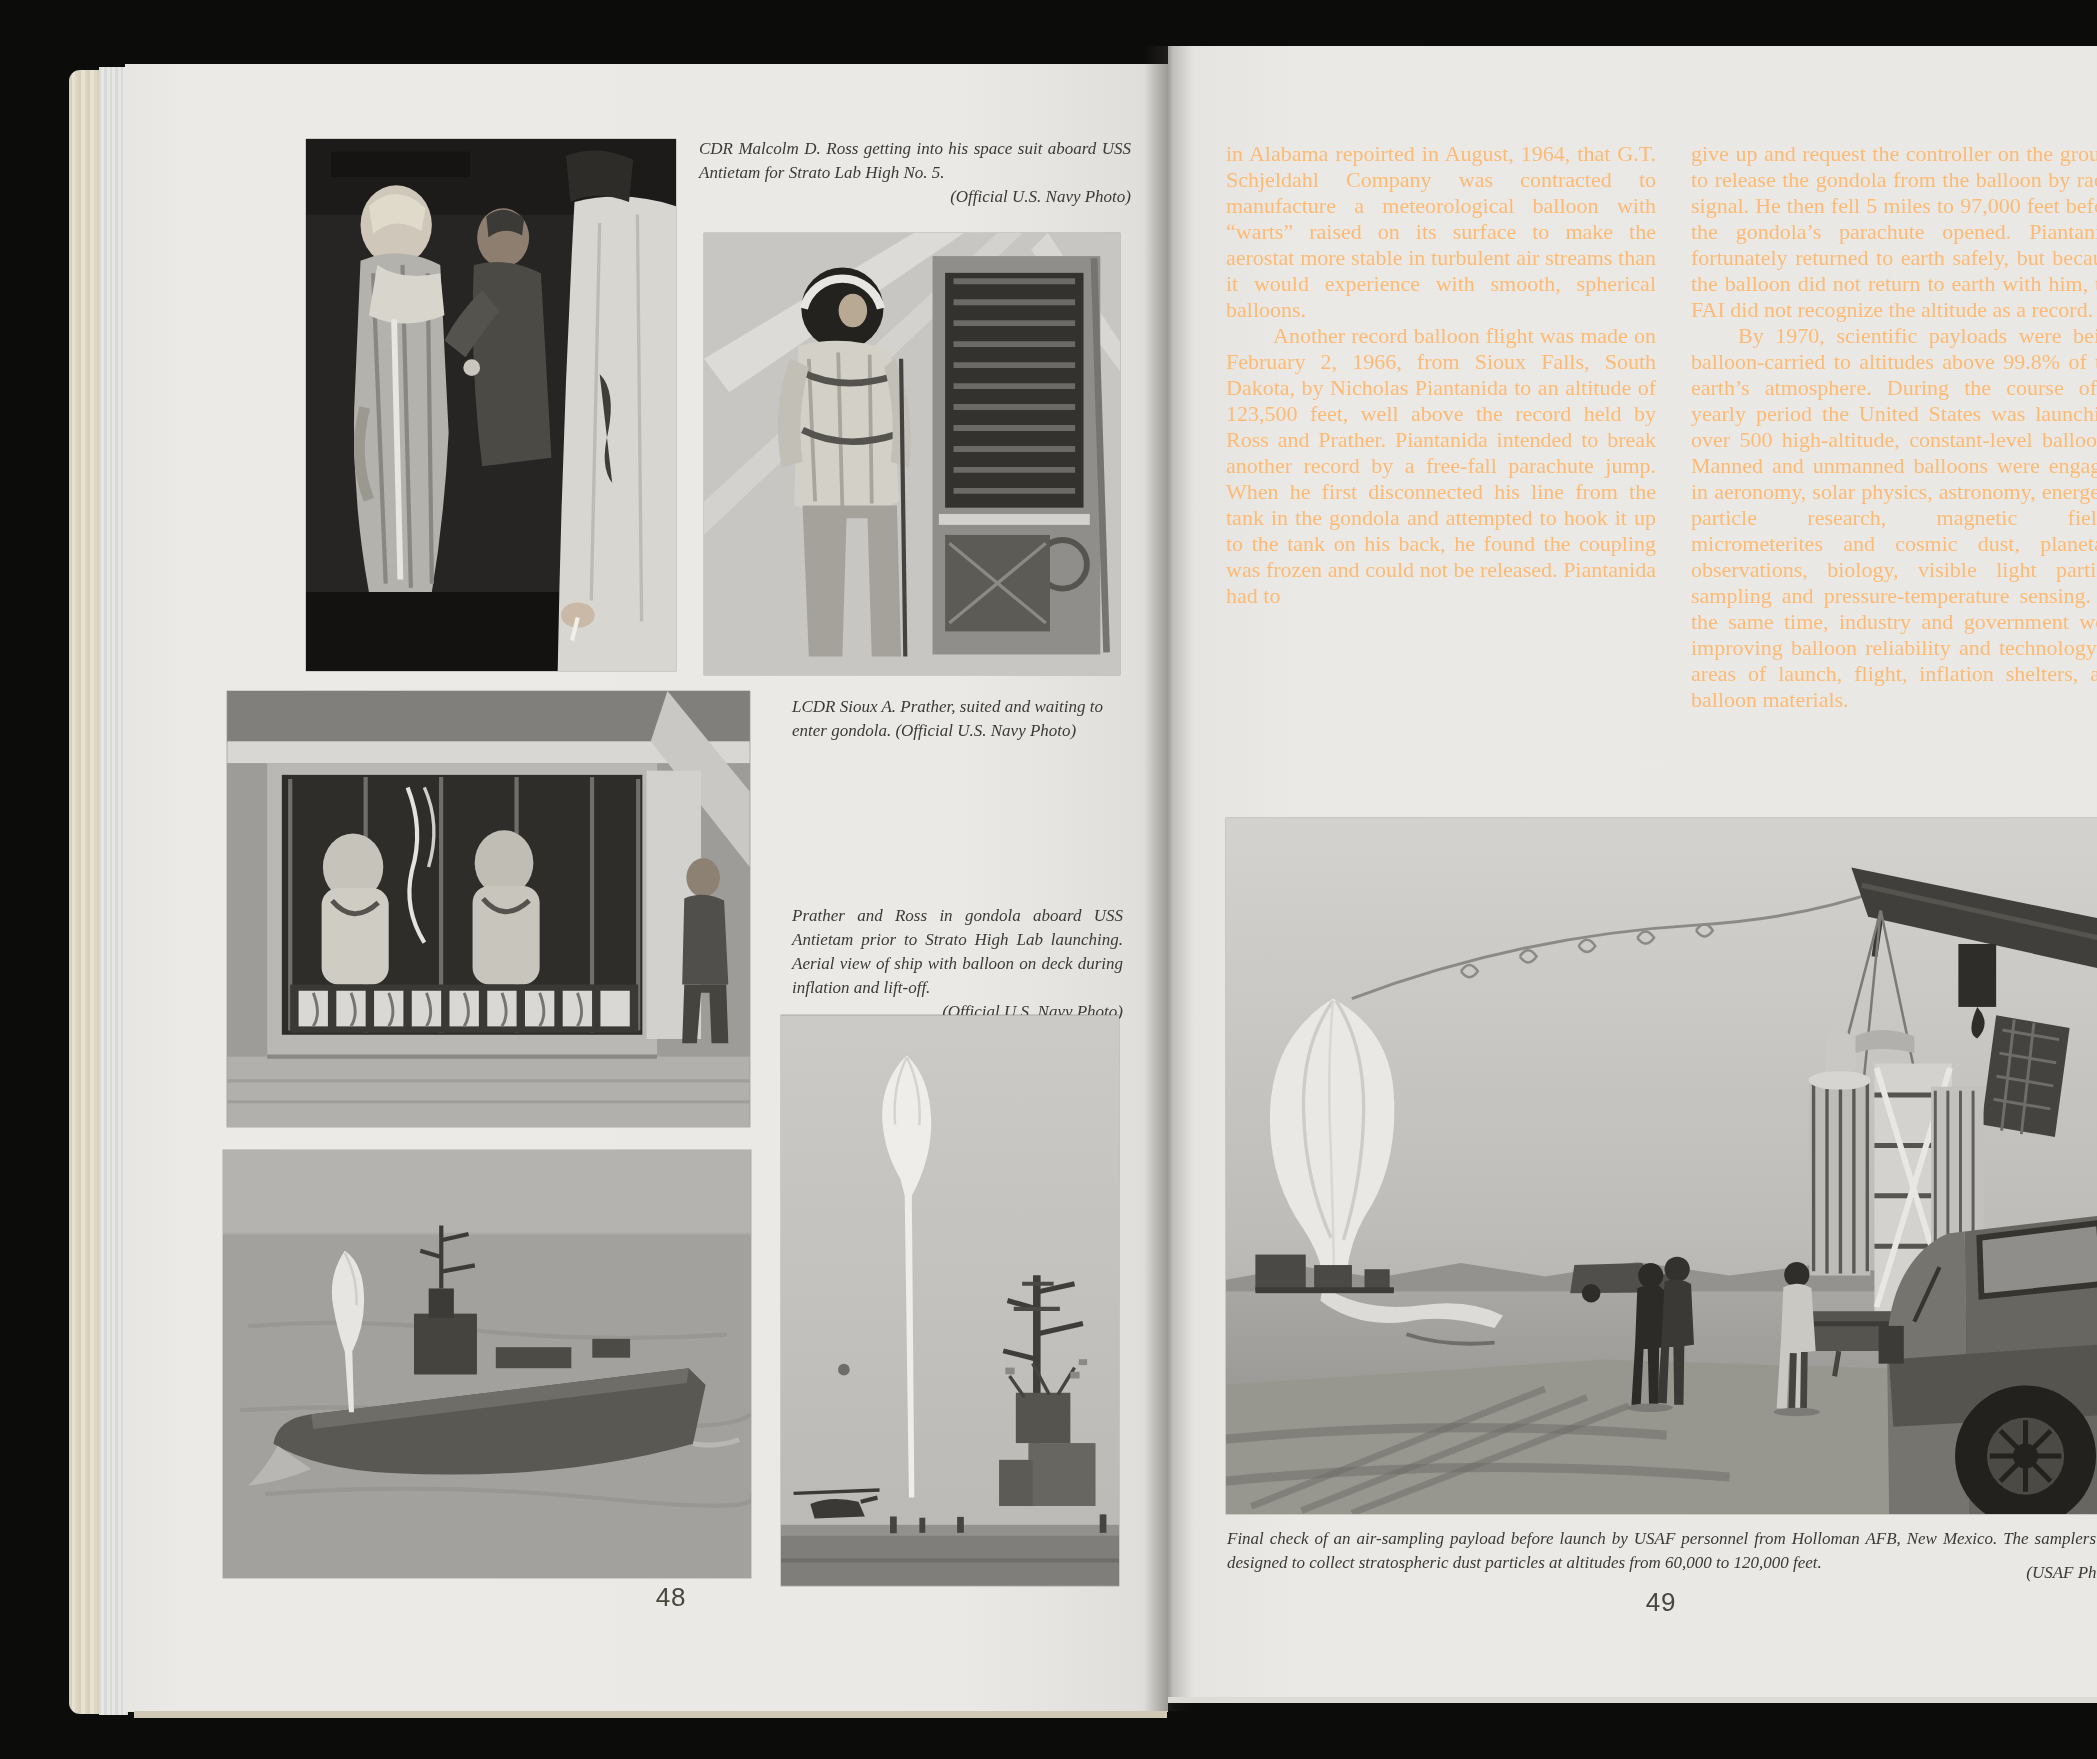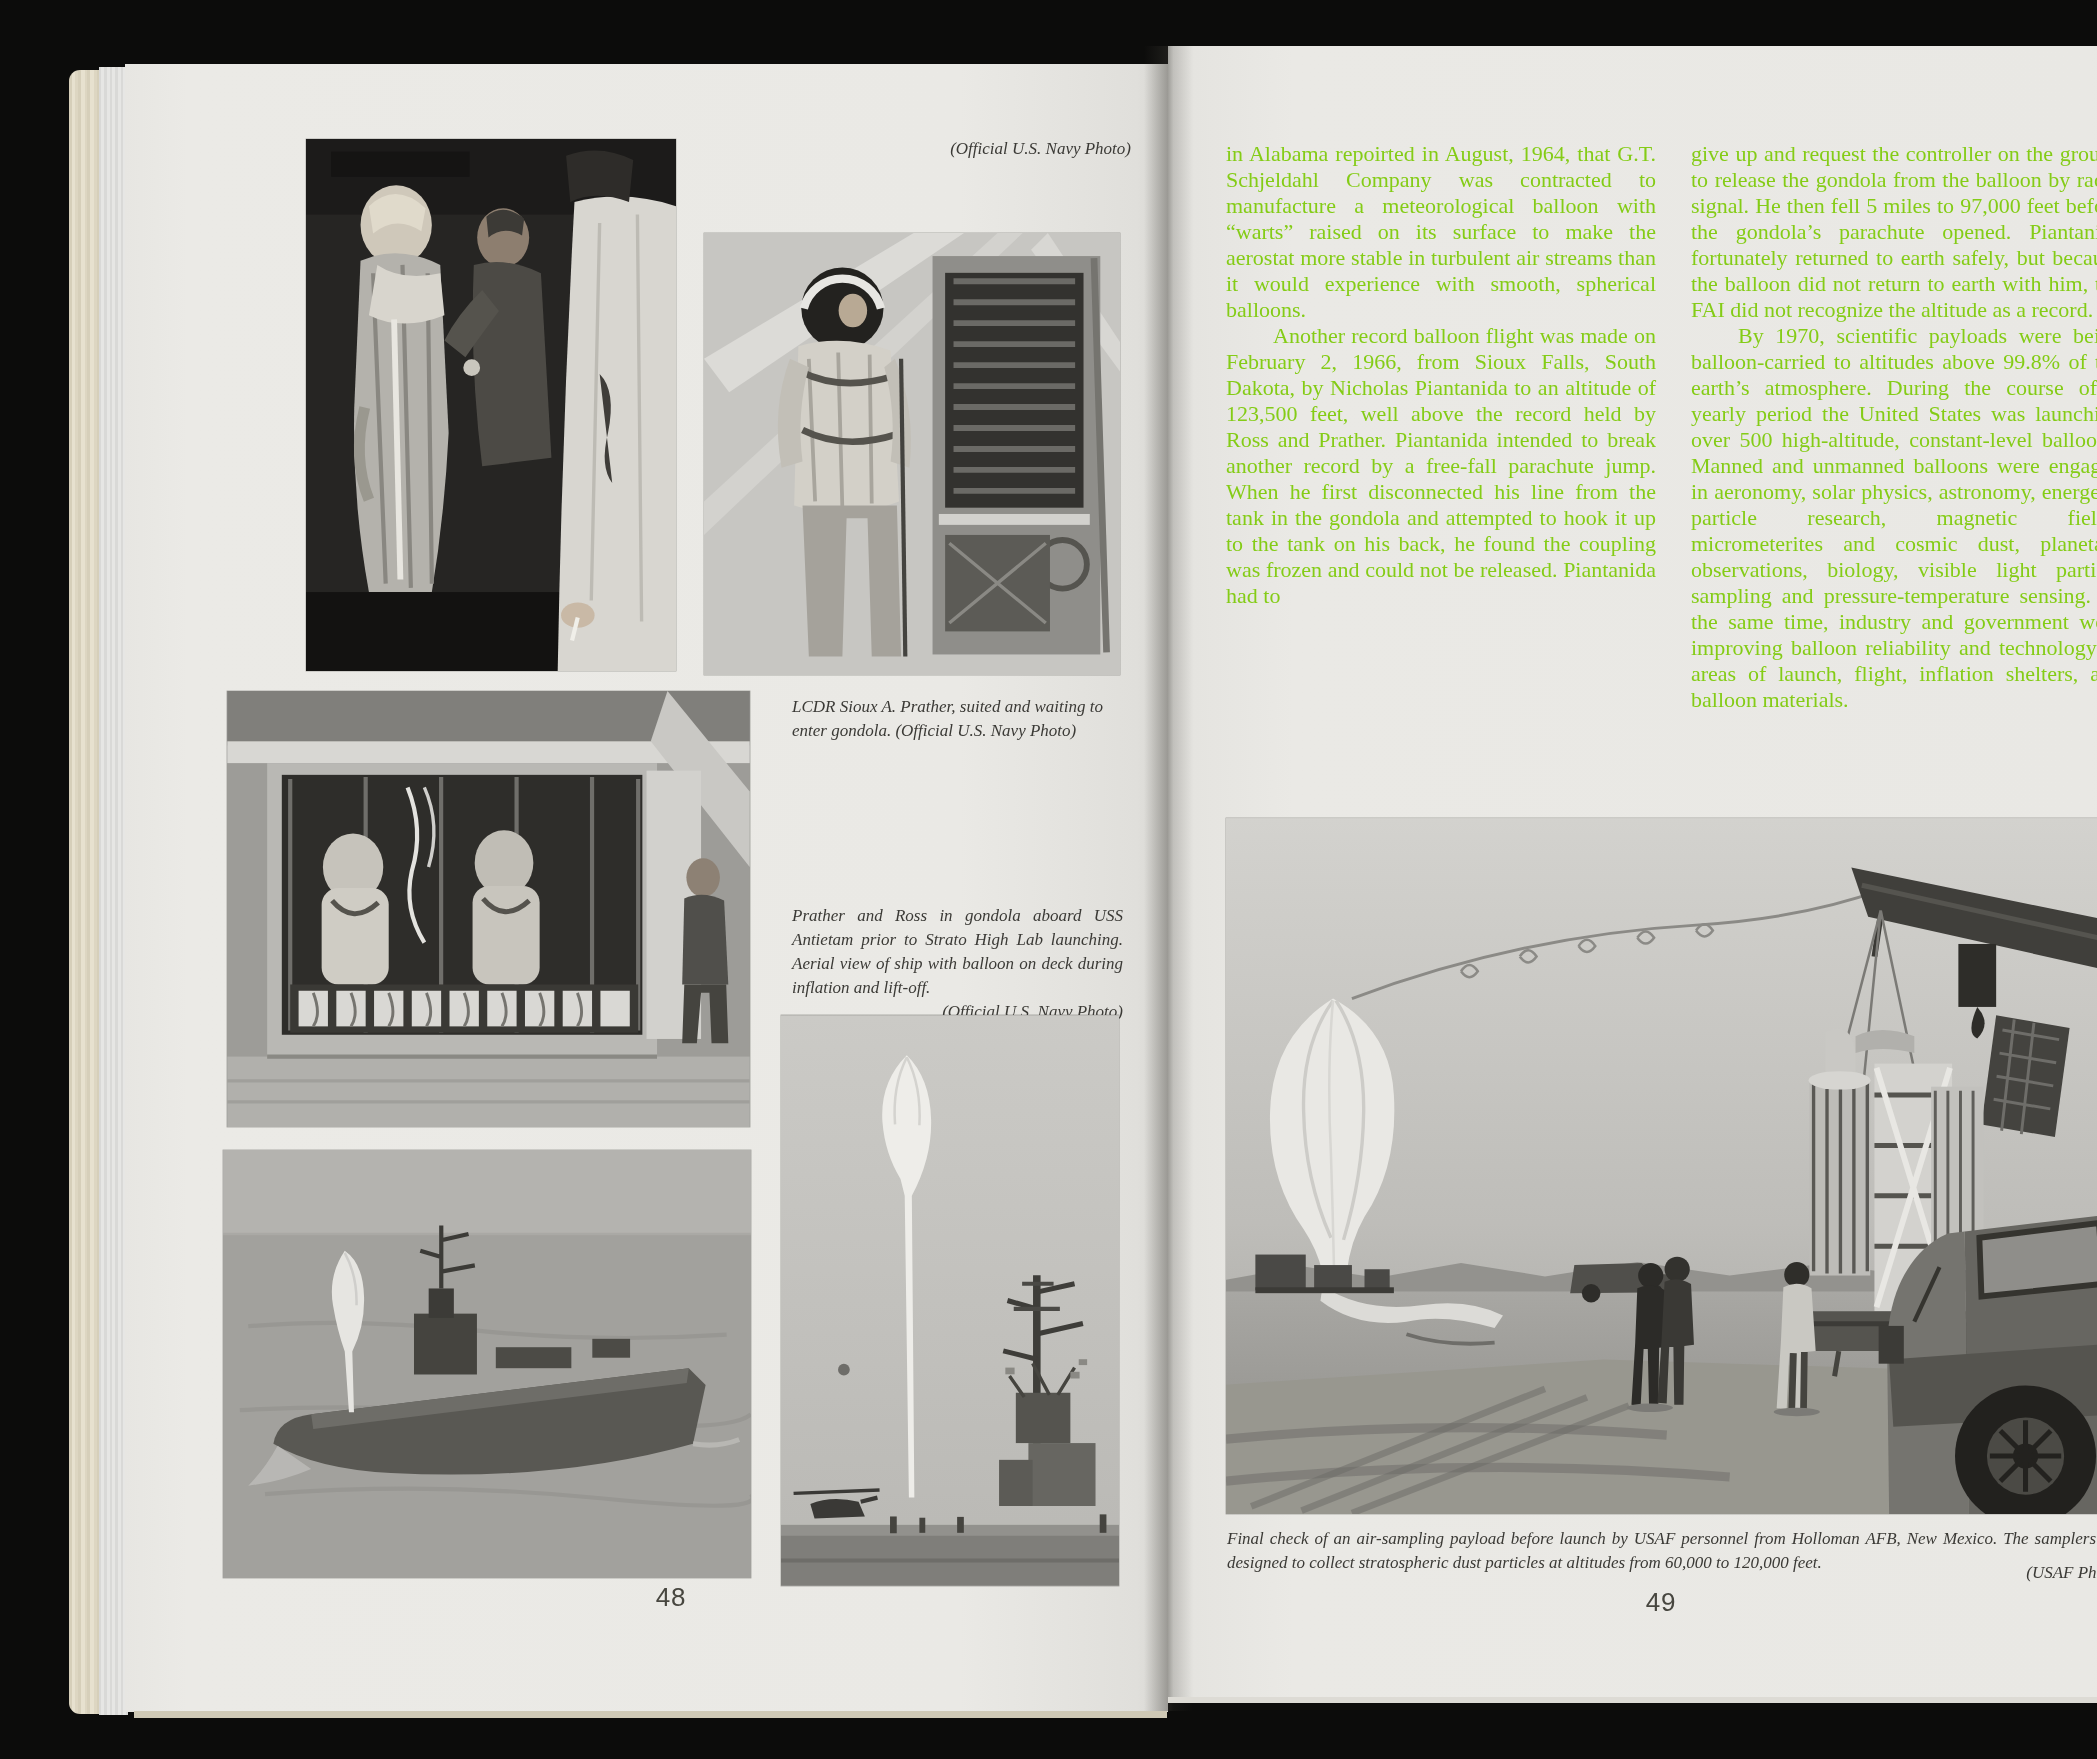--- a/index.html
+++ b/index.html
@@ -19,21 +19,21 @@
   #gutter-shadow{left:1144px;top:46px;width:49px;height:1665px;
     background:linear-gradient(90deg,rgba(60,58,52,0) 0,rgba(60,58,52,.38) 48%,rgba(60,58,52,.16) 60%,rgba(60,58,52,0) 100%);}
   #bottom-edge-left{left:134px;top:1711px;width:1033px;height:6.7px;background:#cfc9b6;}
   #bottom-edge-right{left:1168px;top:1697px;width:1049px;height:5.9px;background:#dddbd5;}
 
   
   .photo{overflow:hidden;background:#9a9995;box-shadow:0 0 0 0.4px rgba(70,68,62,.45);}
   .photo svg{display:block;width:100%;height:100%;}
 
   
-  .body-col{font-size:22px;line-height:26px;text-align:justify;color:#84cc16;}
+  .body-col{font-size:22px;line-height:26px;text-align:justify;color:#fdba74;}
   .body-col p{margin:0;}
   .body-col p.indent{text-indent:47px;}
   .caption{font-style:italic;font-size:17px;line-height:24px;color:#3b3a36;}
   .caption .credit-line{display:block;text-align:right;font-style:italic;}
   .just{text-align:justify;}
   .pagenum{font-family:"Liberation Sans", sans-serif;font-size:26px;color:#47463f;letter-spacing:0.8px;}
 </style>
 </head>
 <body>
 
@@ -72,20 +72,21 @@
       <path d="M640 150 Q760 120 882 160 L882 1268 L600 1268 Q610 700 640 150 Z" fill="#d8d6d0"></path>
       <path d="M700 200 L680 1100 M790 180 L800 1150" stroke="#bdbbb4" stroke-width="8" fill="none"></path>
       <path d="M700 560 Q740 600 720 700 Q700 780 730 820" fill="#3f3d39"></path>
       <ellipse cx="648" cy="1135" rx="40" ry="30" fill="#c9b9a6"></ellipse>
       <rect x="636" y="1140" width="10" height="56" fill="#f0efe9" transform="rotate(14 641 1168)"></rect>
       <path d="M620 40 Q700 10 780 50 L770 150 Q690 120 630 150 Z" fill="#2e2c29"></path>
     </svg>
   </figure>
 
   <div class="abs caption just" style="left:699px;top:137px;width:432px;">
+    <span>CDR Malcolm D. Ross getting into his space suit aboard USS Antietam for Strato Lab High No. 5.</span>
     <span class="credit-line">(Official U.S. Navy Photo)</span>
   </div>
 
   <figure class="abs photo" style="left:704px;top:233px;width:416px;height:442px;margin:0;" aria-label="LCDR Victor A. Prather standing in silver pressure suit beside the gondola equipment rack">
     <svg viewBox="0 0 992 1054">
       <rect x="0" y="0" width="992" height="1054" fill="#c7c6c2"></rect>
       <path d="M0 300 L500 0 L620 0 L60 380 Z" fill="#dcdbd7"></path>
       <path d="M0 640 L700 0 L760 0 L0 720 Z" fill="#d3d2ce"></path>
       <path d="M820 0 L992 260 L992 330 L780 40 Z" fill="#d8d7d3"></path>
 

